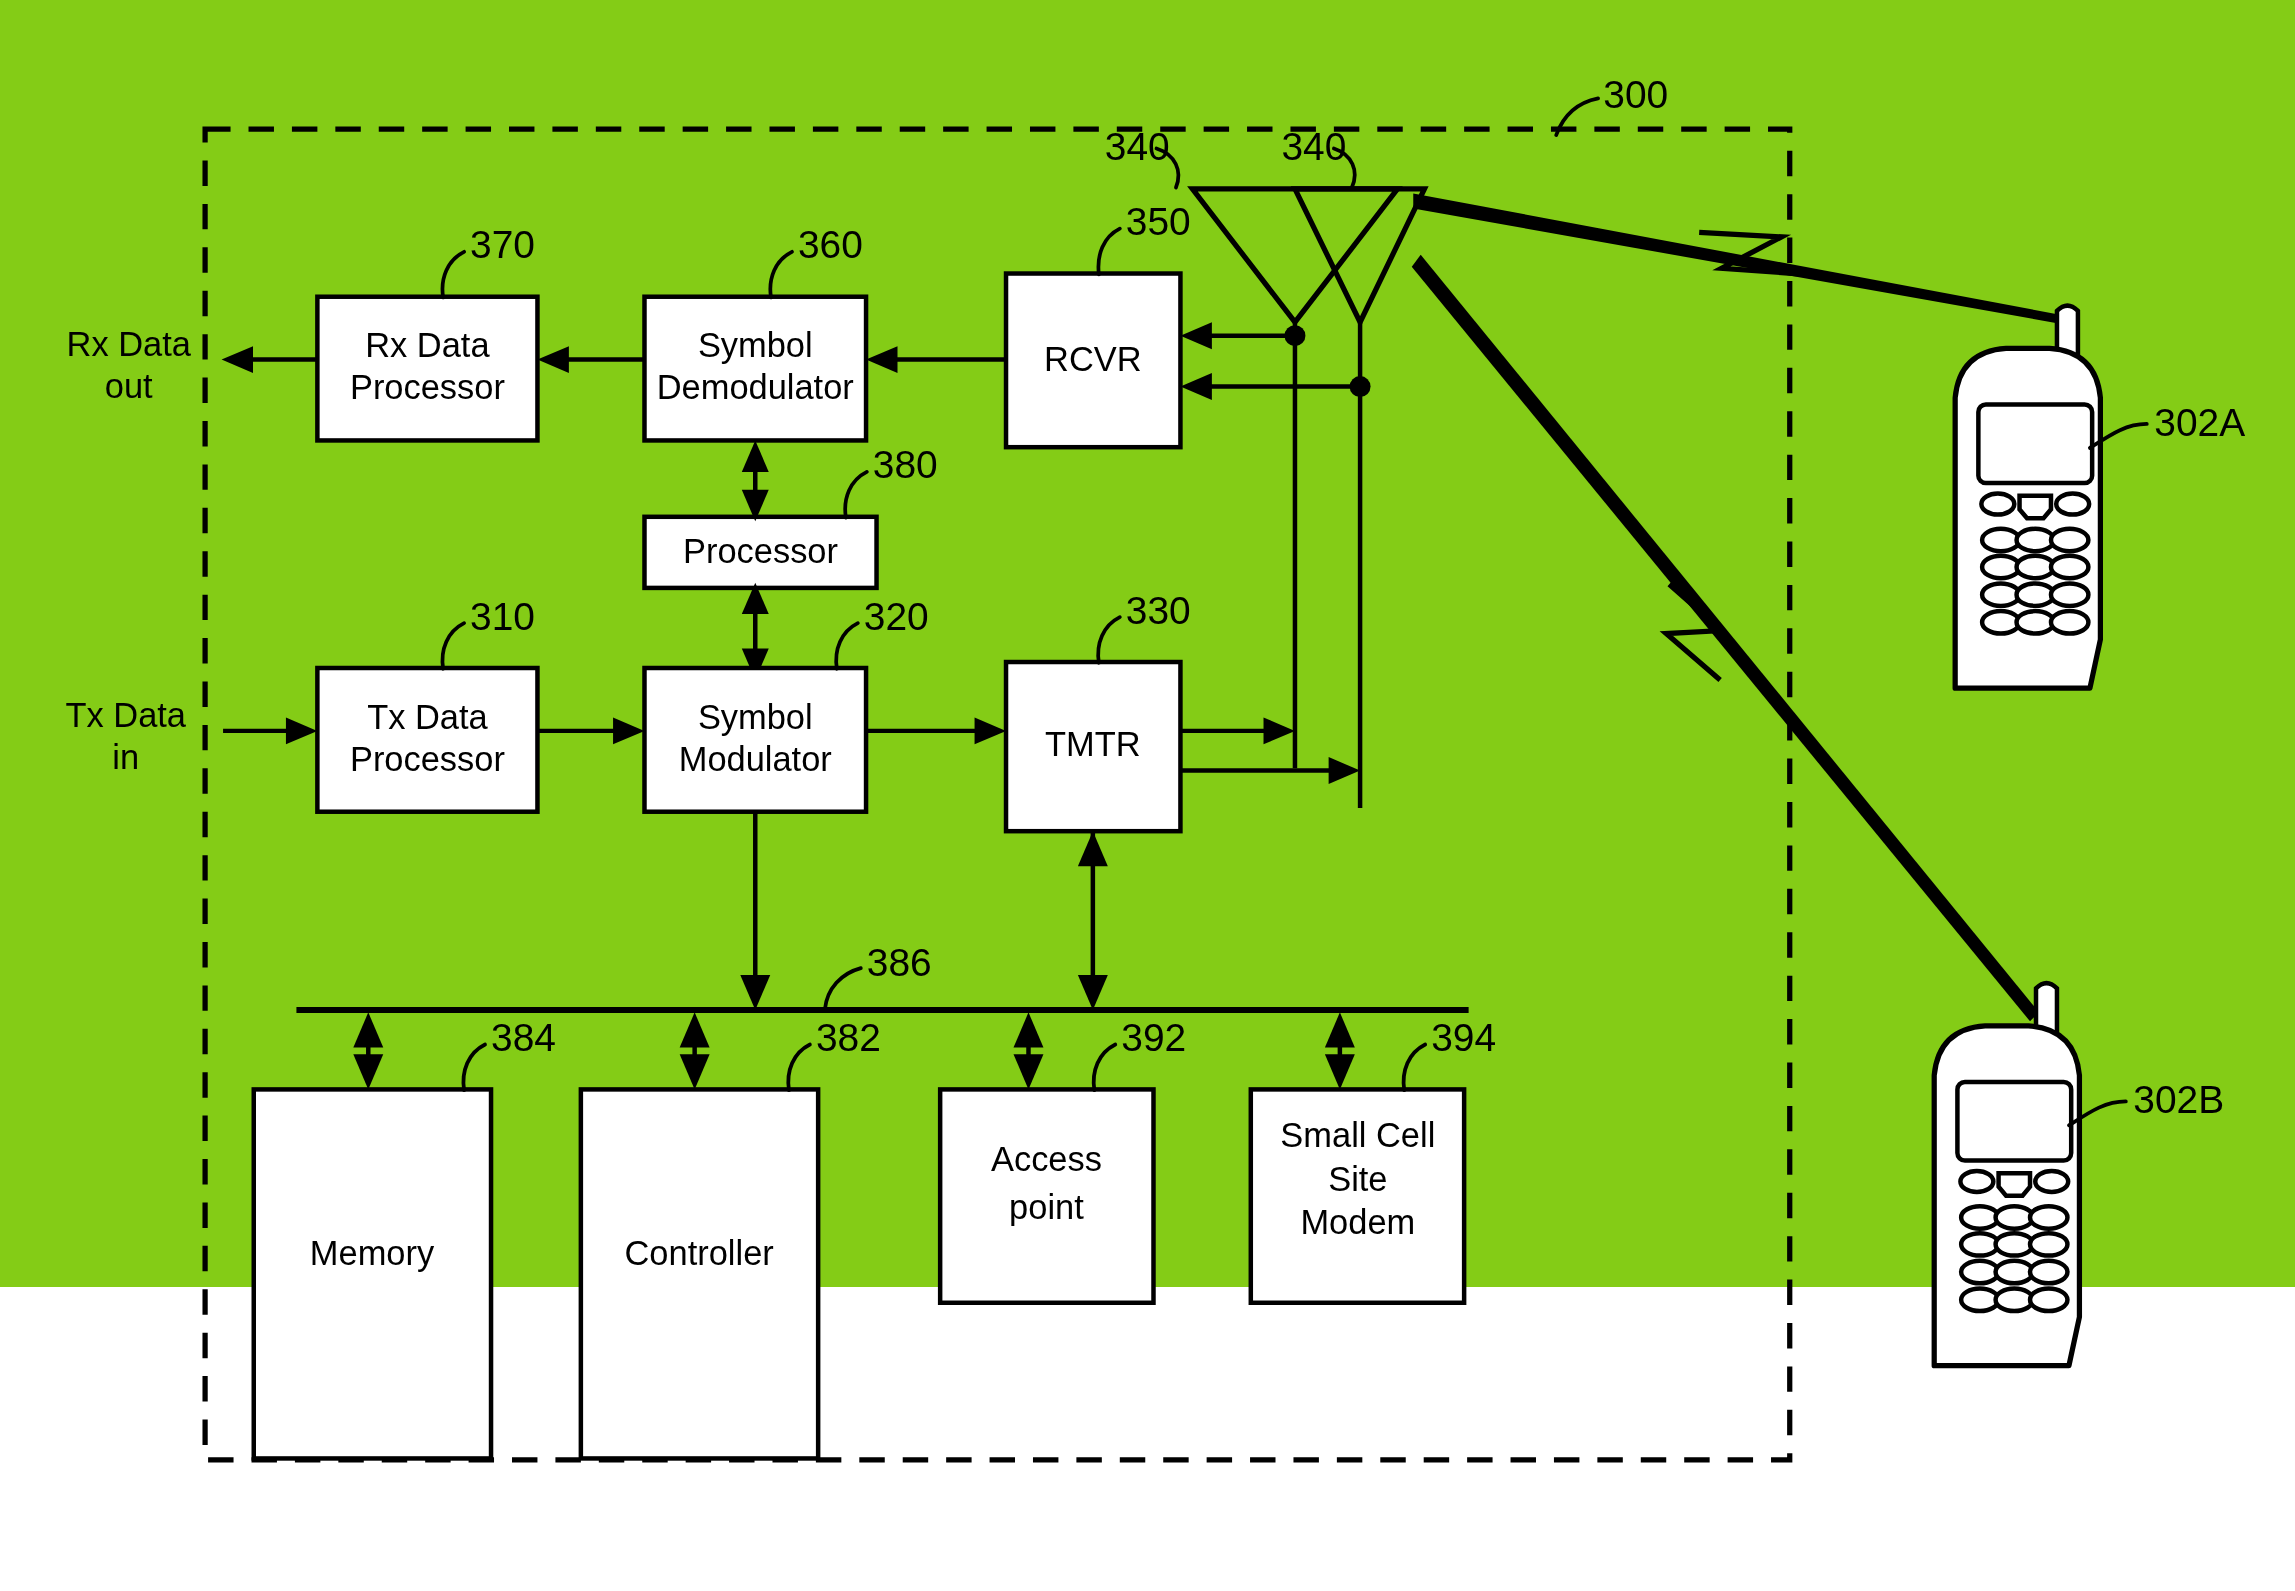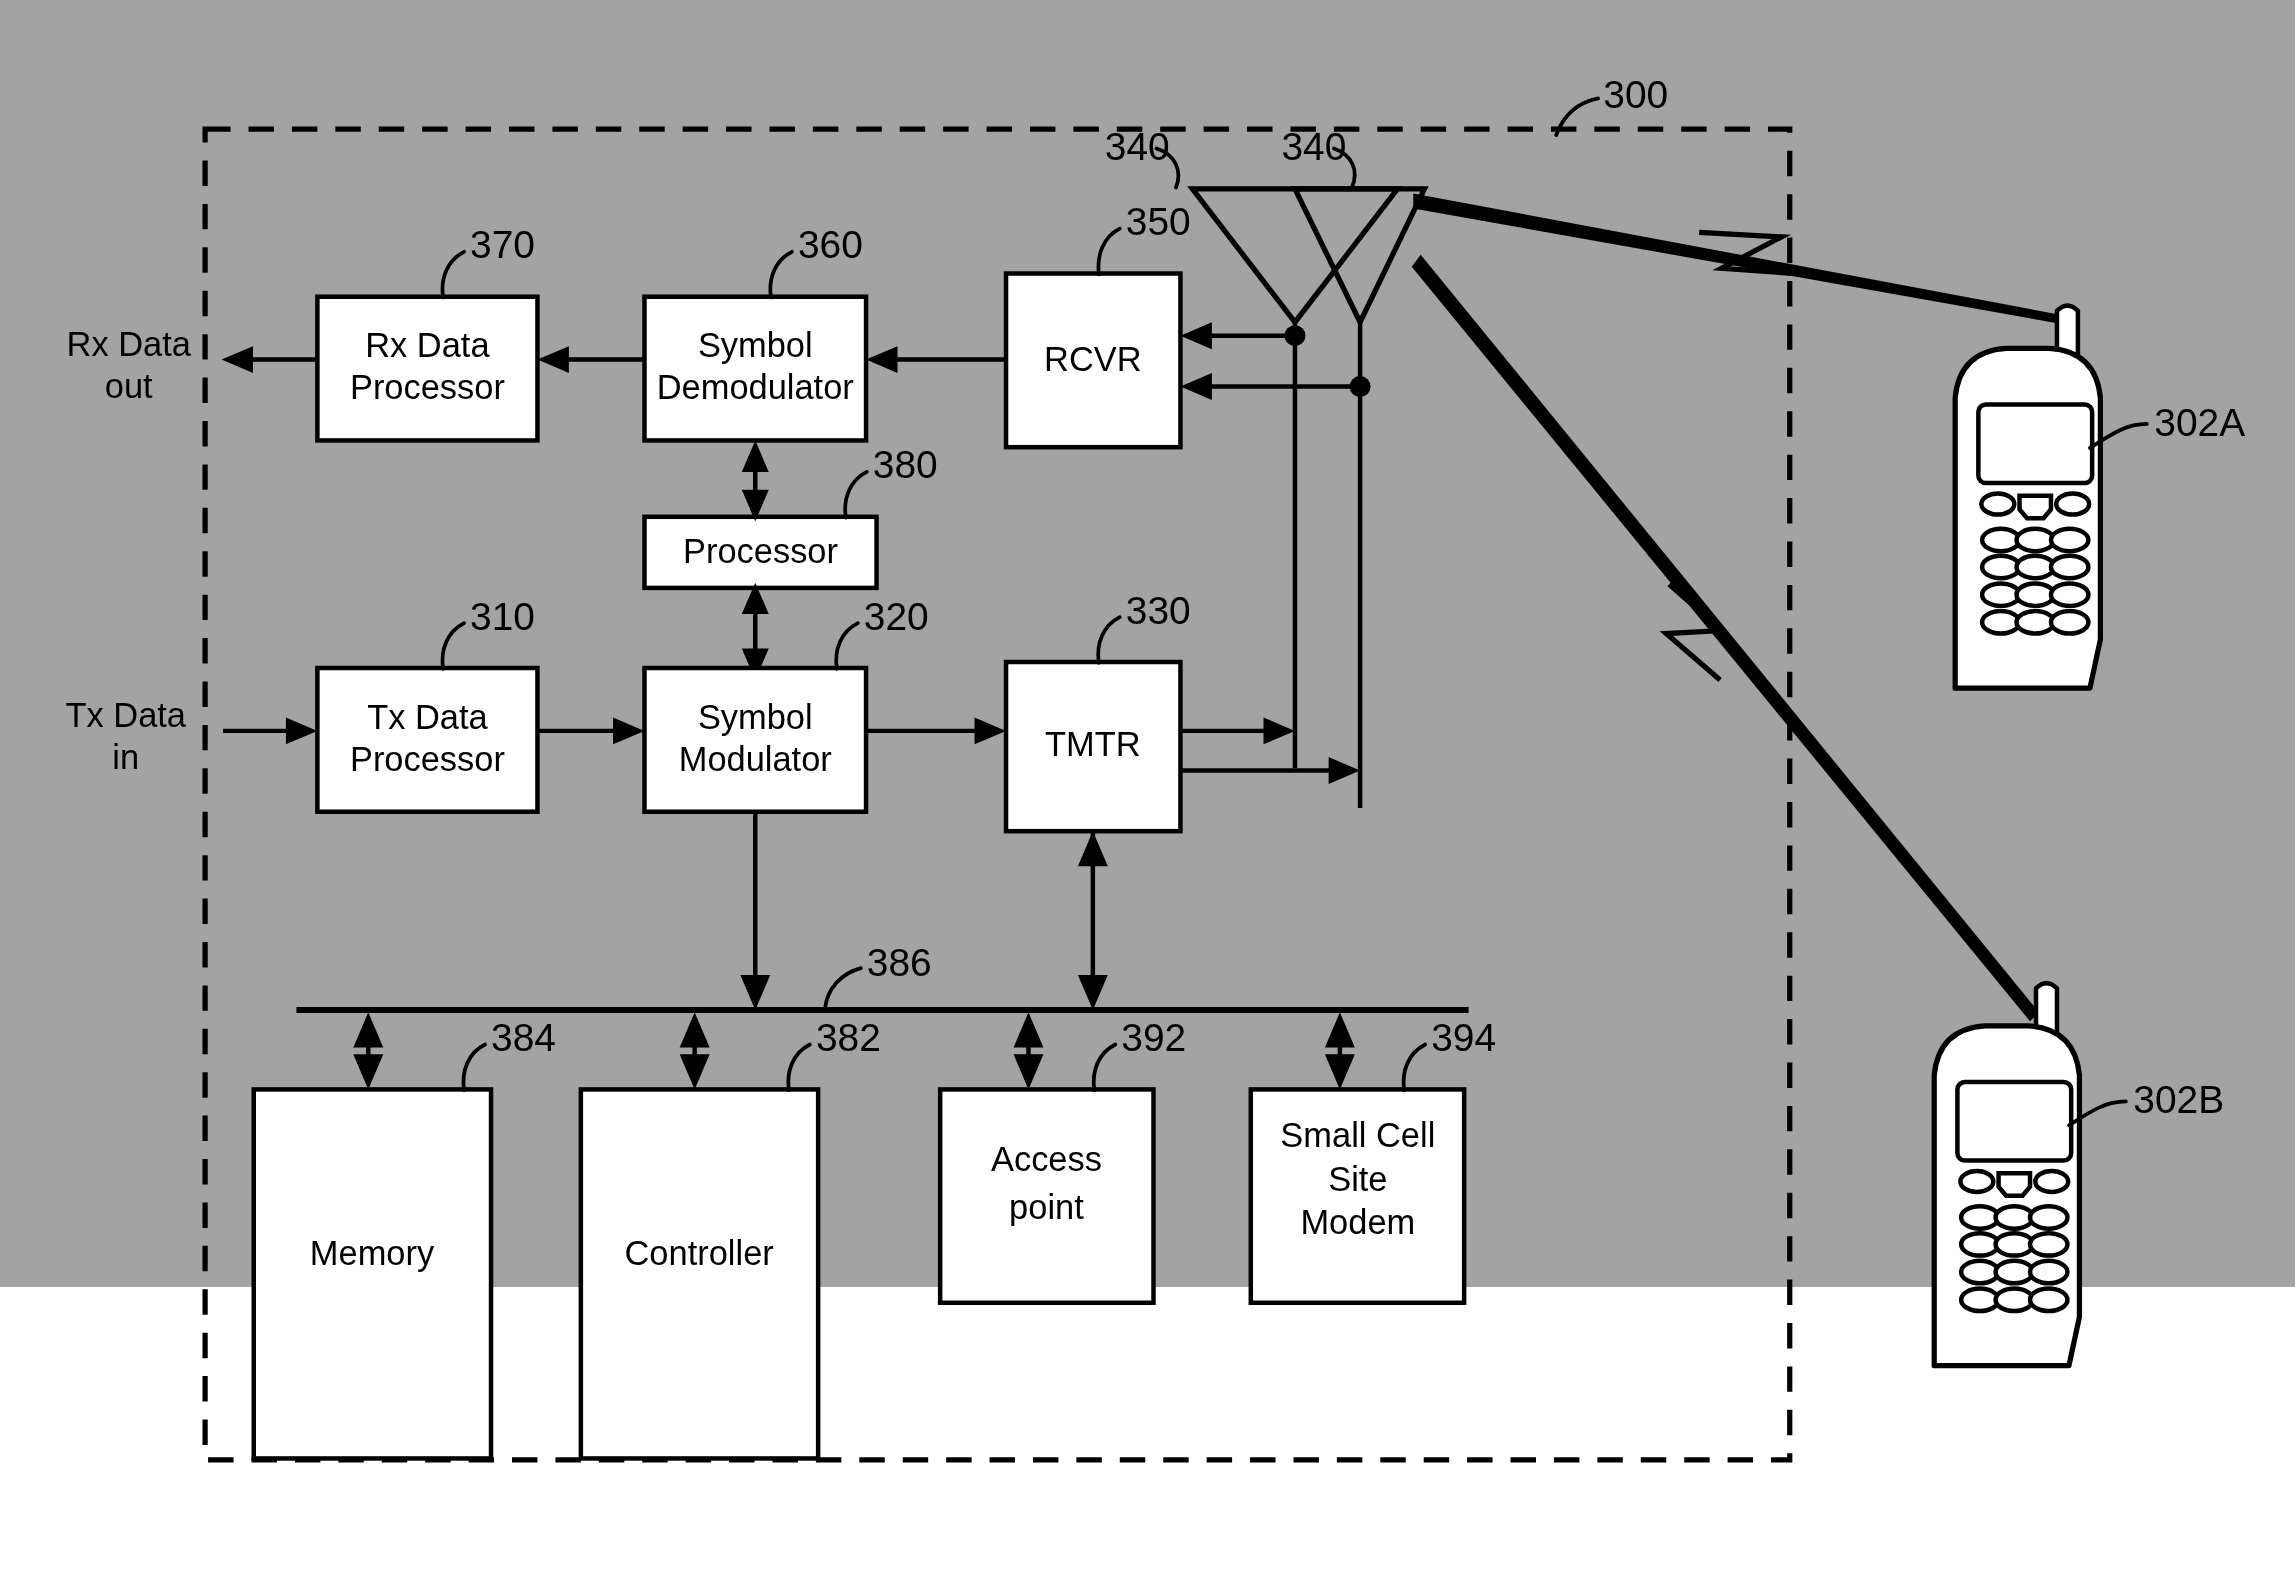--- a/index.html
+++ b/index.html
@@ -10,21 +10,21 @@
   body {
     width: 2295px;
     height: 1592px;
     font-family: "Liberation Sans", sans-serif;
     overflow: hidden;
   }
   #diagram-root {
     position: relative;
     width: 2295px;
     height: 1287px;
-    background: #a3a3a3;
+    background: #84cc16;
   }
   svg.figure {
     display: block;
     width: 2295px;
     height: 1592px;
   }
   .blk-rect {
     fill: #ffffff;
     stroke: #000000;
     stroke-width: 6;

